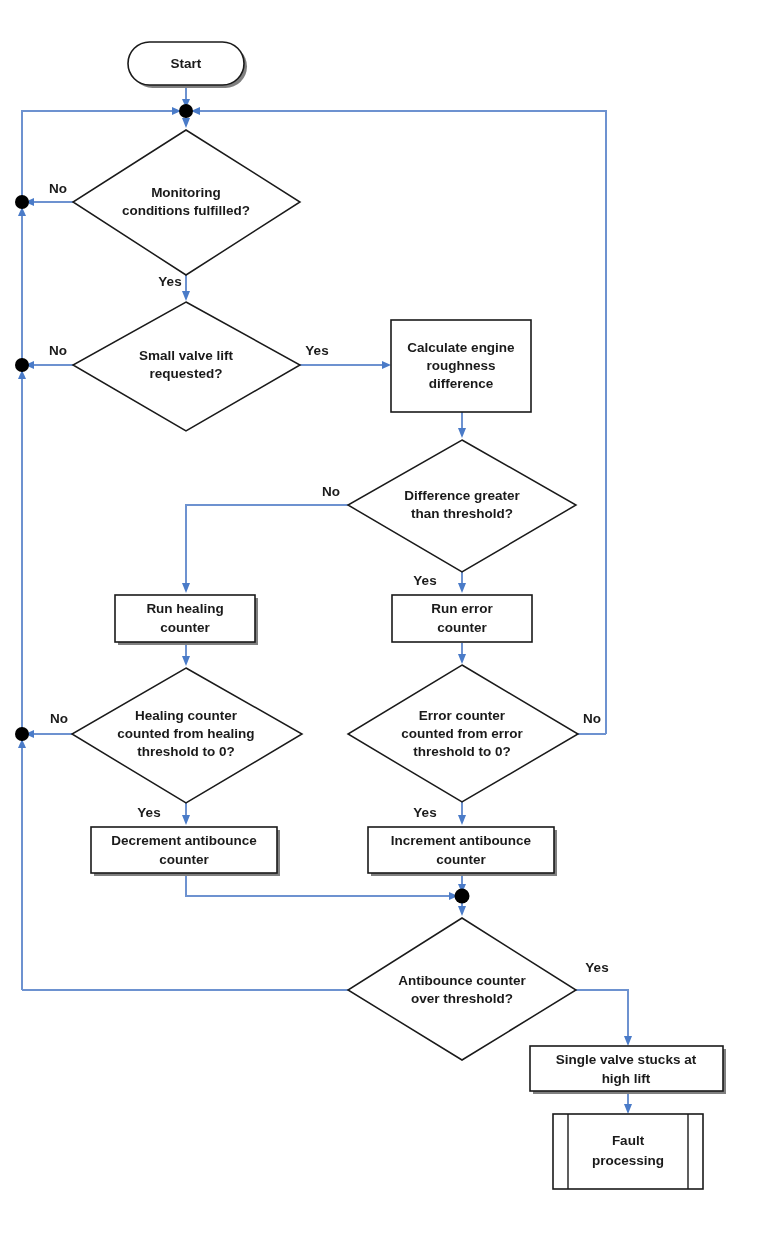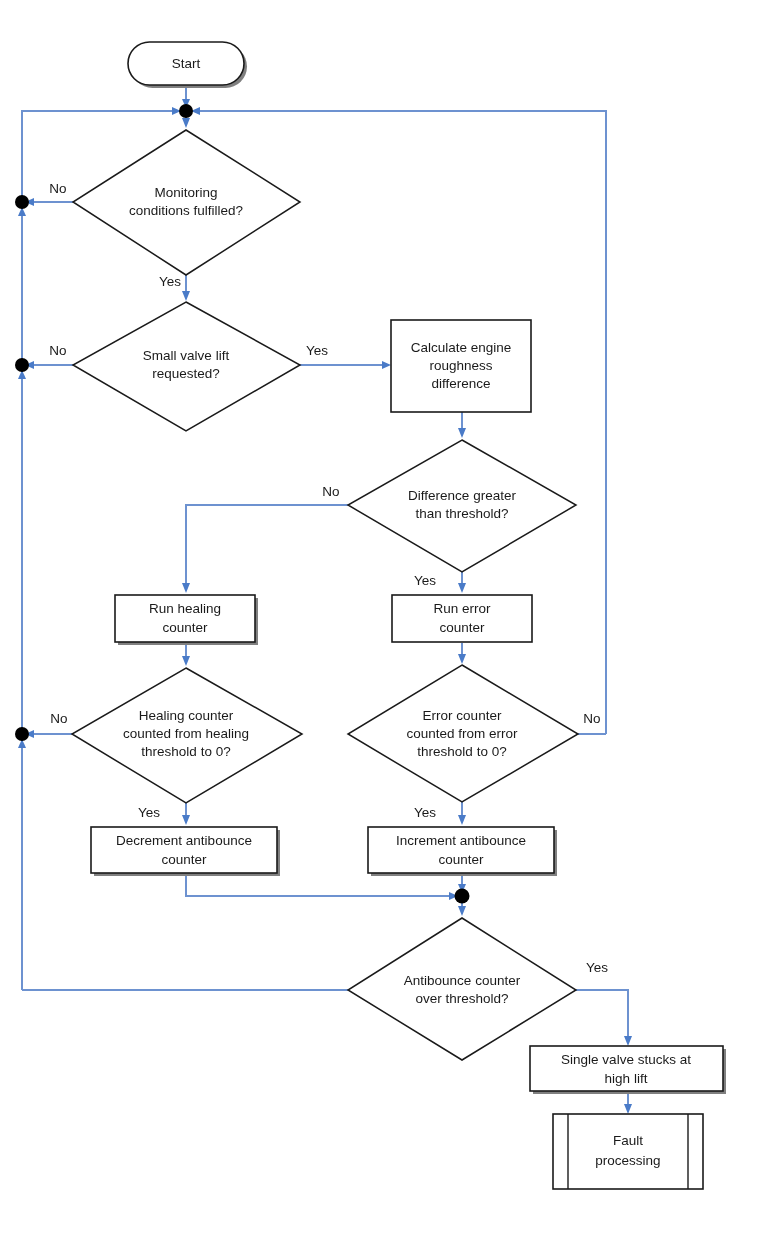--- a/index.html
+++ b/index.html
@@ -11,20 +11,21 @@
   body {
     width: 759px;
     height: 1233px;
     font-family: "Liberation Sans", sans-serif;
     overflow: hidden;
   }
   #flowchart-root {
     position: relative;
     width: 611px;
     height: 1233px;
+    font-weight: bold;
   }
   svg#diagram {
     display: block;
     width: 759px;
     height: 1233px;
   }
   .node-shape {
     fill: #ffffff;
     stroke: #1a1a1a;
     stroke-width: 1.6;

